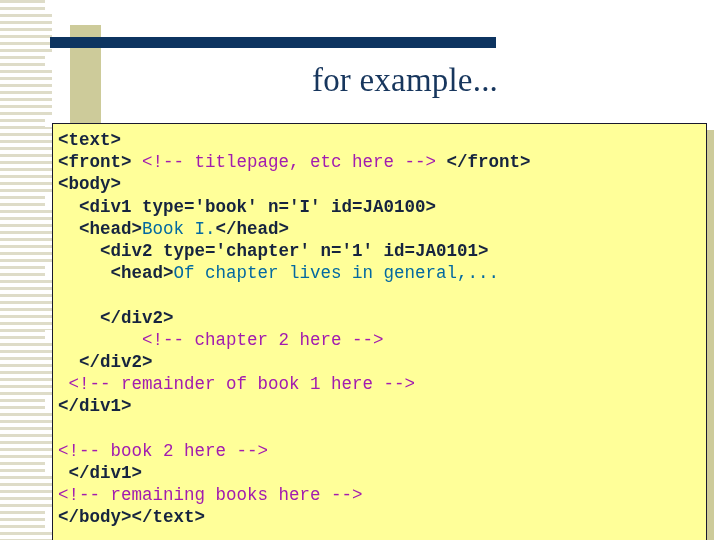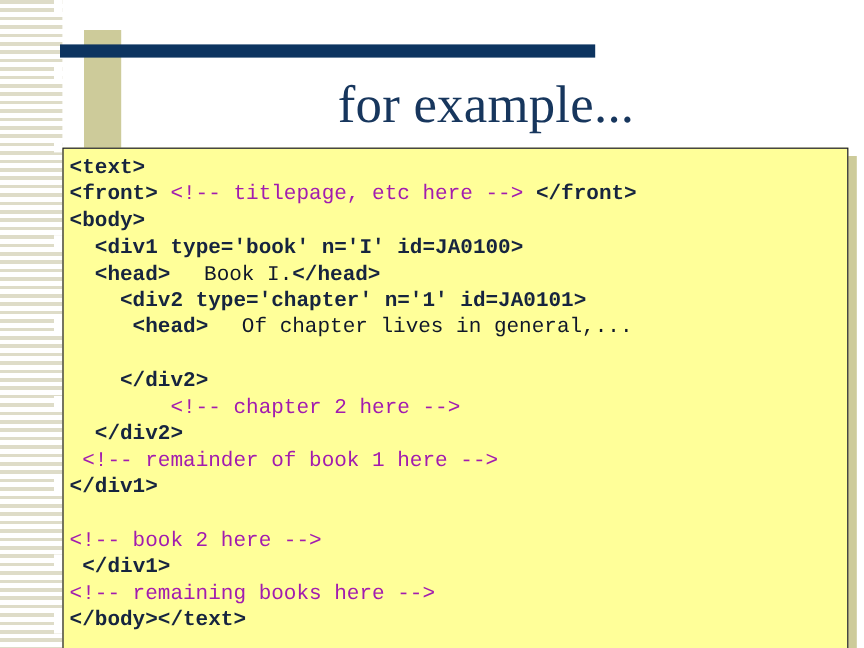--- a/index.html
+++ b/index.html
@@ -64,21 +64,21 @@
   
   #slide-title {
     position: absolute;
     left: 0;
     top: 62px;
     width: 720px;
     text-align: center;
     padding-left: 90px;
     box-sizing: border-box;
     font-family: "Liberation Serif", serif;
-    font-size: 44px;
+    font-size: 33px;
     color: #17365d;
     letter-spacing: 0.2px;
     z-index: 4;
     white-space: nowrap;
   }
 
   
   #code-shadow {
     position: absolute;
     left: 59px;
@@ -112,22 +112,21 @@
     color: #16243f;
     letter-spacing: 0px;
   }
   .tag {
     font-weight: bold;
     color: #16243f;
     text-align: center;
   }
   .txt {
     font-weight: normal;
-    color: #0f172a;
-    margin-left: 28px;
+    color: #0369a1;
   }
   .cmt {
     font-weight: normal;
     color: #a21caf;
   }
 </style>
 </head>
 <body>
 
 <div id="stripe-band">

